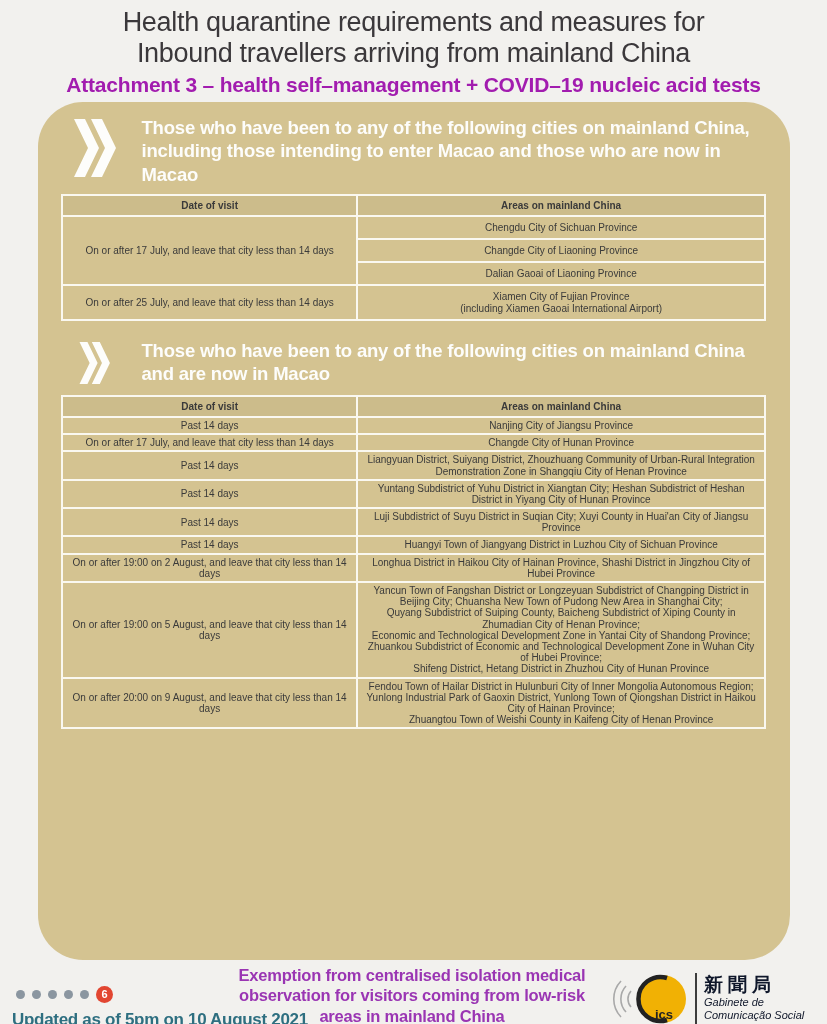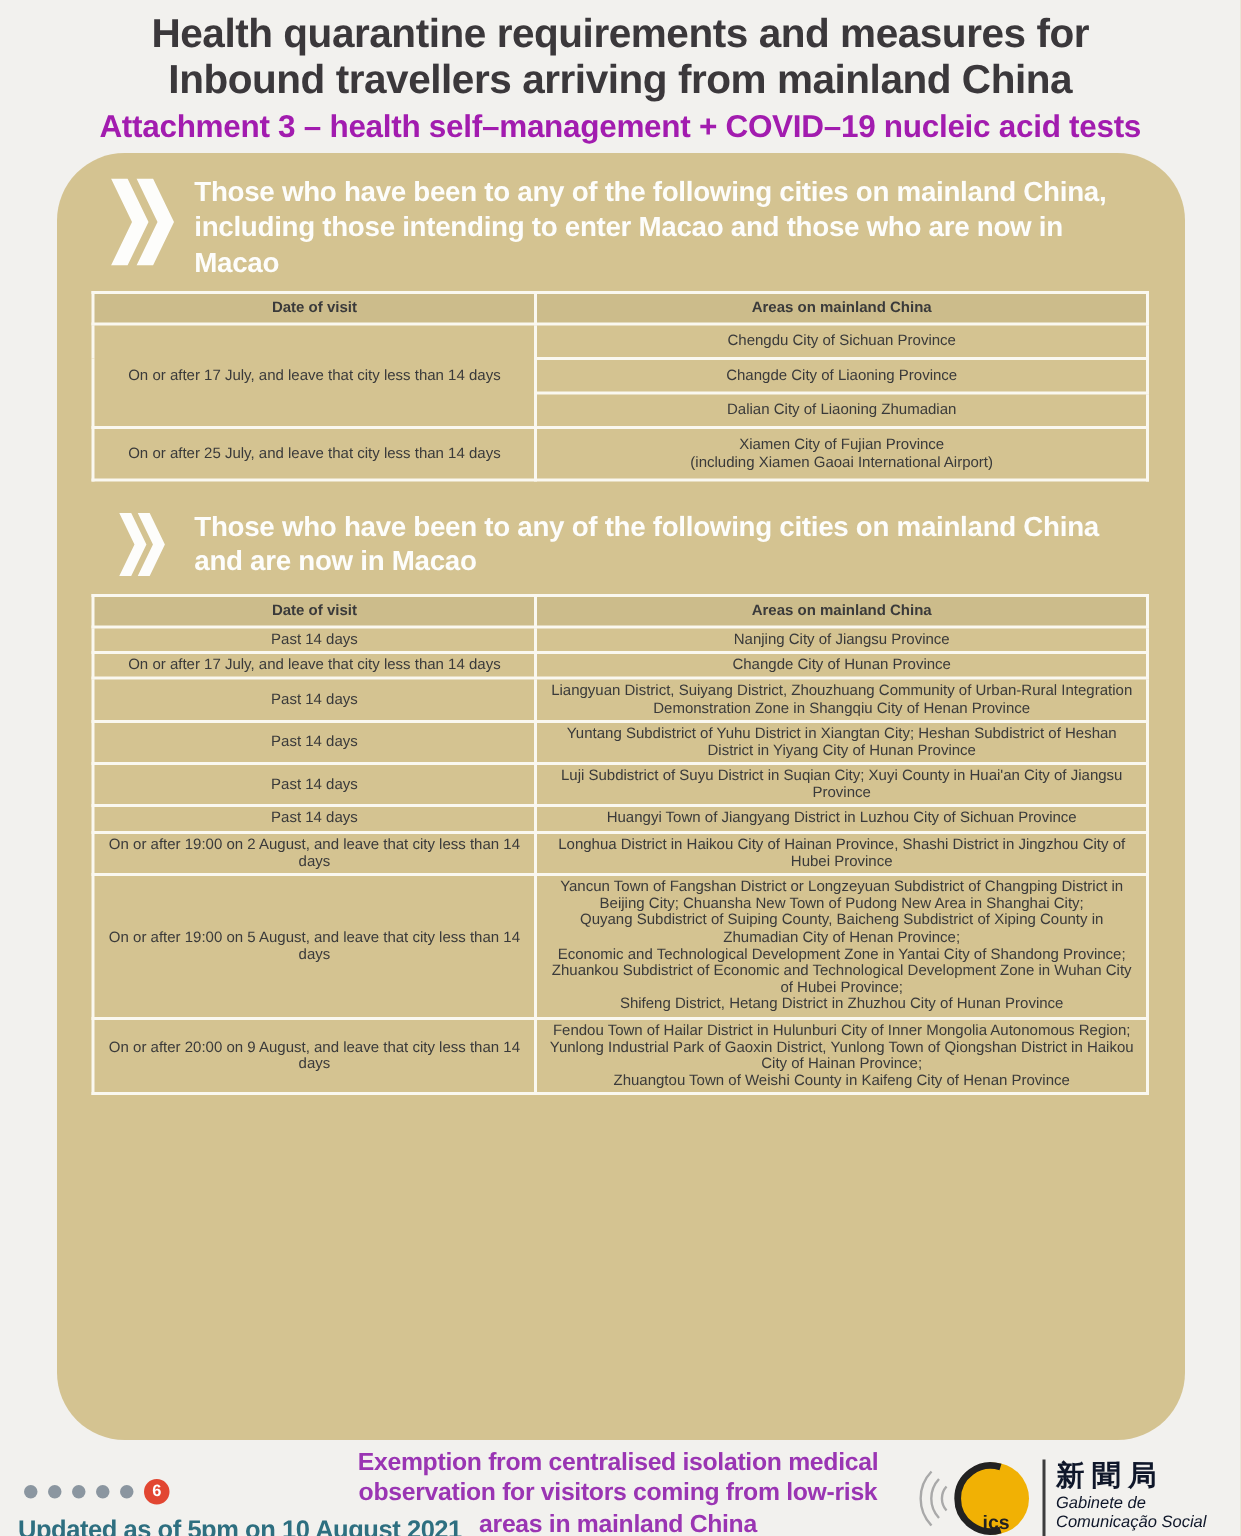--- a/index.html
+++ b/index.html
@@ -1,27 +1,27 @@
 <!DOCTYPE html>
 <html><head>
 <meta charset="utf-8">
 <style>
   * { margin:0; padding:0; box-sizing:border-box; }
   html,body { width:827px; height:1024px; overflow:hidden; background:#f2f1ee;
     font-family:"Liberation Sans", sans-serif; }
   .header { text-align:center; padding-top:7px; }
-  .title-line { font-size:27px; font-weight:bold; color:#3b383b; line-height:1.16; letter-spacing:-0.3px; }
+  .title-line { font-size:27px; font-weight:normal; color:#3b383b; line-height:1.16; letter-spacing:-0.3px; }
   .subtitle { font-size:21px; font-weight:bold; color:#a21caf; margin-top:3px; letter-spacing:-0.2px; }
 
   .panel { width:752px; height:858px; margin:5px auto 0; background:#d4c391;
     border-radius:45px; padding-top:6px; overflow:hidden; }
 
   .section-head { display:flex; align-items:flex-start; padding:8px 26px 5px 34px; gap:14px; }
   .chev { flex:none; margin-top:3px; }
-  .section-title { color:#fdfdfb; font-weight:bold; font-size:18.5px; line-height:1.28; letter-spacing:-0.2px; }
+  .section-title { color:#fdfdfb; font-weight:bold; font-size:18.5px; line-height:1.28; letter-spacing:-0.2px;margin-left:12px; }
 
   table { width:705px; margin:2px auto 6px; border-collapse:collapse; table-layout:fixed; }
   col.c-date { width:42%; } col.c-area { width:58%; }
   th, td { border:2px solid #faf8f0; text-align:center; vertical-align:middle;
     color:#3a3a3a; font-size:10px; line-height:1.12; padding:2px 6px; }
   th { font-weight:bold; background:rgba(0,0,0,0.035); padding:4px 6px; }
   .t1 td { padding:5px 20px; }
   .pre { white-space:pre-line; }
 
   .footer { display:flex; padding:3px 8px 0 12px; }
@@ -73,21 +73,21 @@
       <th>Areas on mainland China</th>
     </tr>
     <tr>
       <td rowspan="3">On or after 17 July, and leave that city less than 14 days</td>
       <td class="pre">Chengdu City of Sichuan Province</td>
     </tr>
     <tr>
       <td class="pre">Changde City of Liaoning Province</td>
     </tr>
     <tr>
-      <td class="pre">Dalian City of Liaoning Zhumadian</td>
+      <td class="pre">Dalian Gaoai of Liaoning Province</td>
     </tr>
     <tr>
       <td>On or after 25 July, and leave that city less than 14 days</td>
       <td class="pre">Xiamen City of Fujian Province
 (including Xiamen Gaoai International Airport)</td>
     </tr>
   </tbody>
     </table>
 
   <div class="section-head" style="padding-top:12px;">

